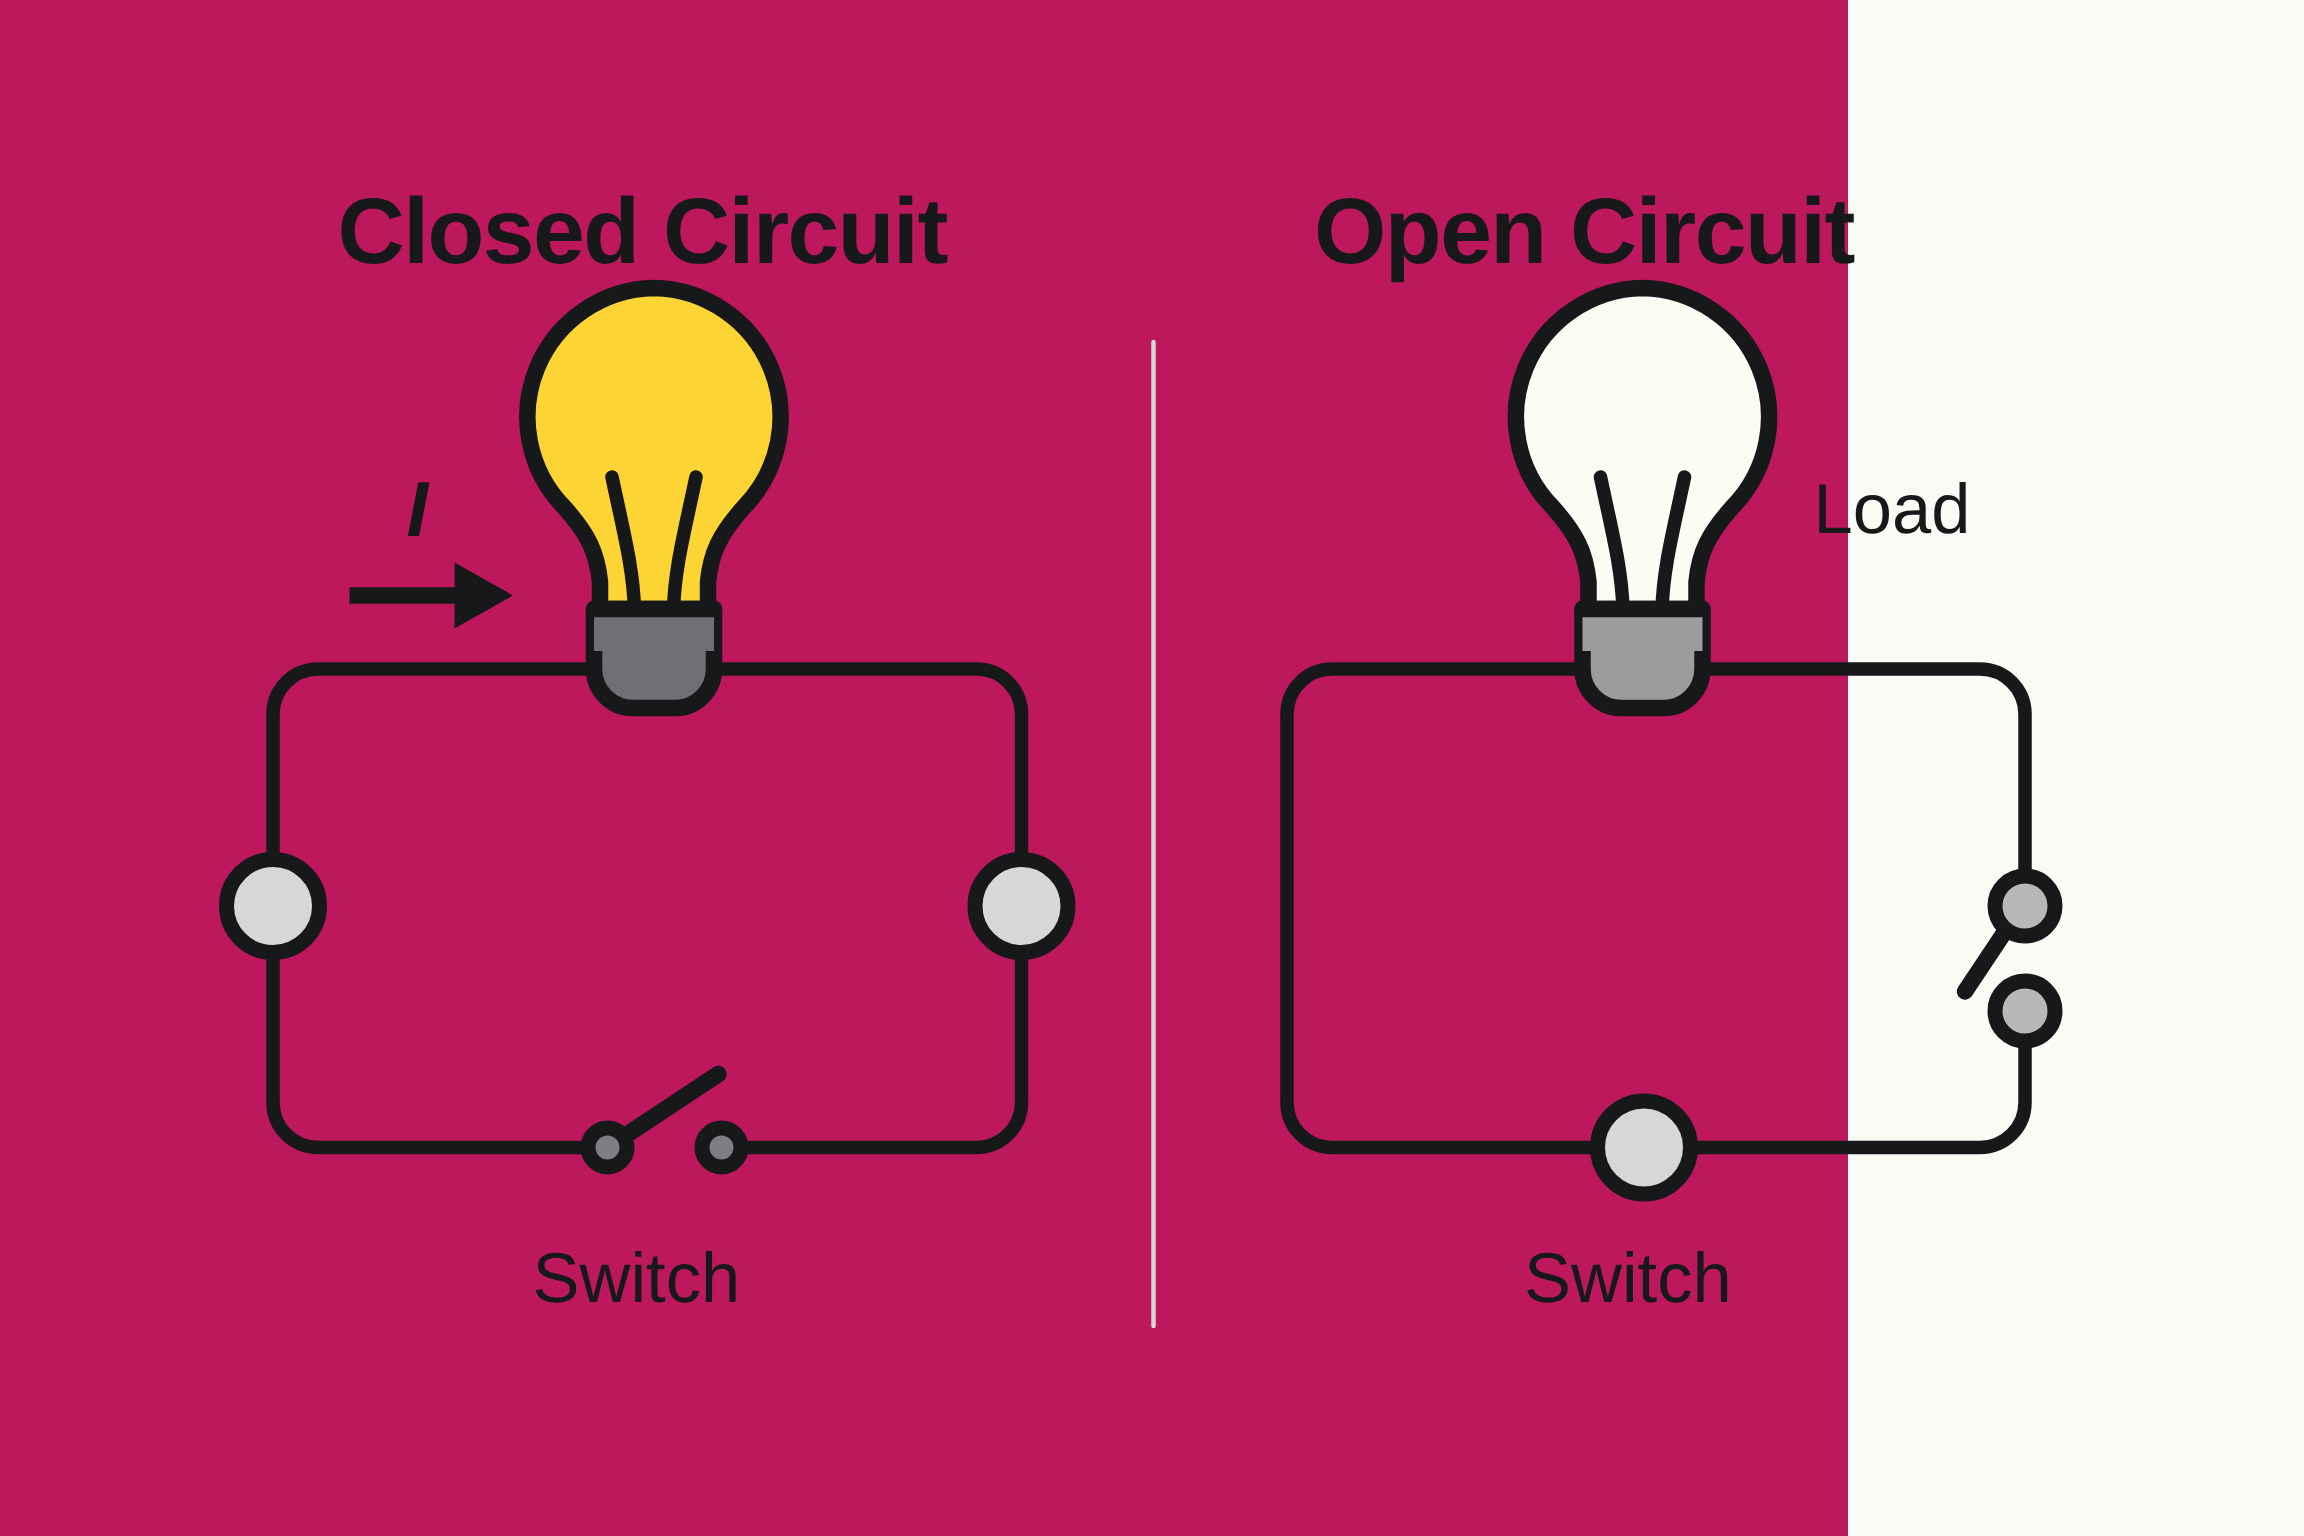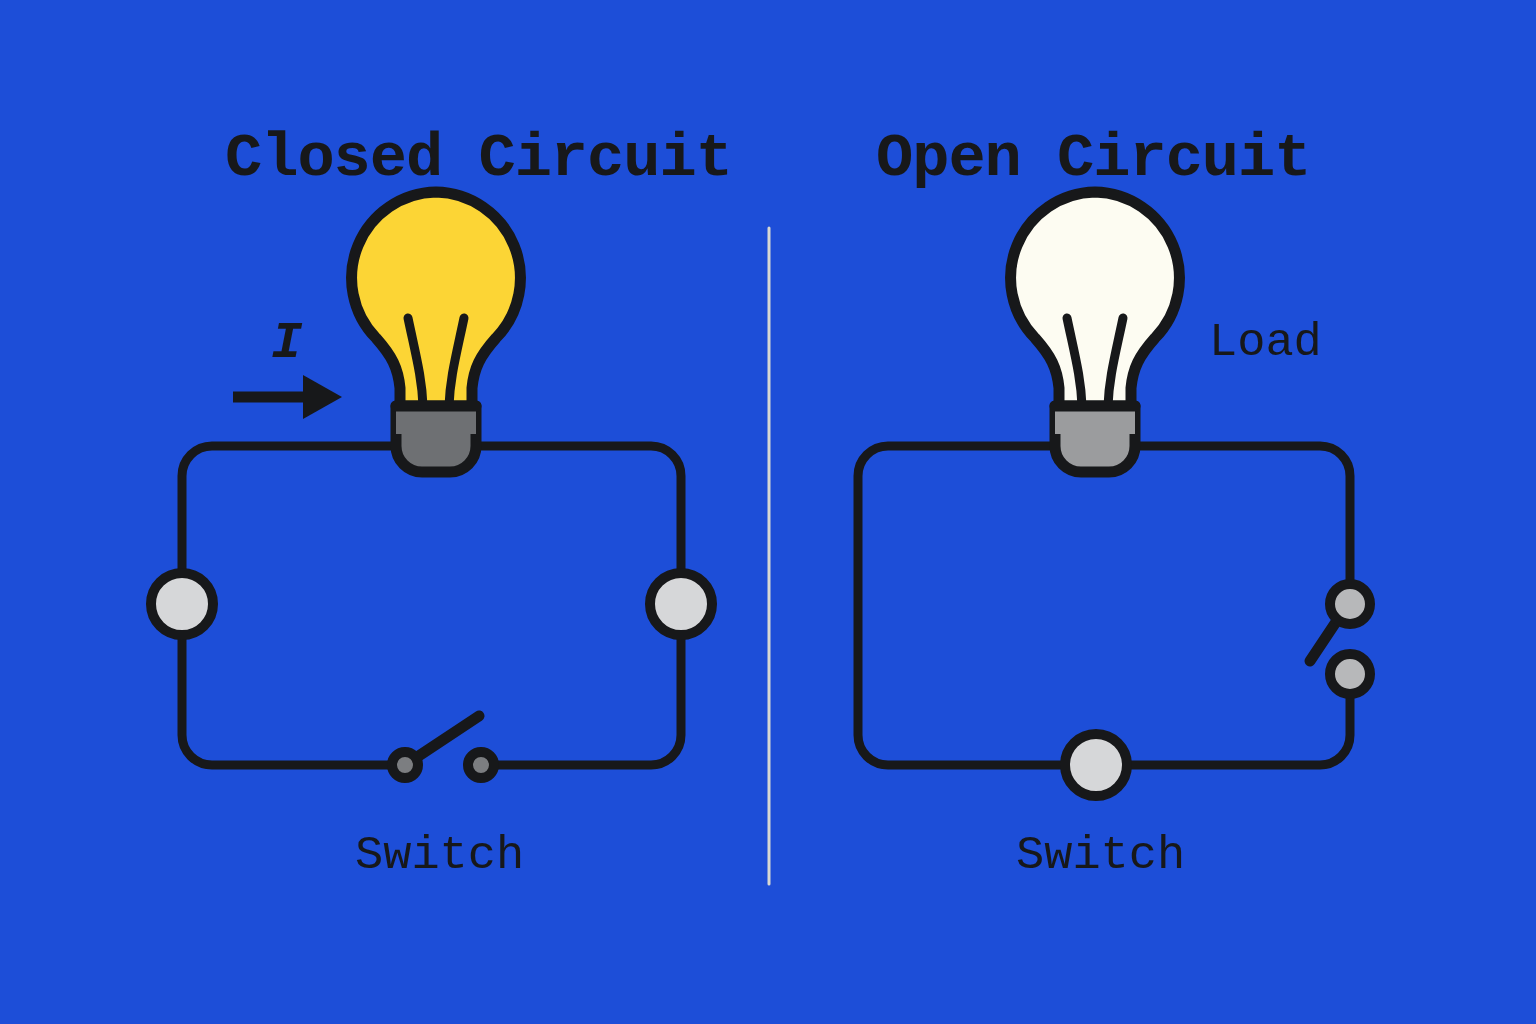--- a/index.html
+++ b/index.html
@@ -9,24 +9,23 @@
   }
   body {
     width: 1536px;
     height: 1024px;
     background: #fbfbf6;
     font-family: "Liberation Sans", sans-serif;
     overflow: hidden;
   }
   #stage {
     position: relative;
-    width: 1536px;
+    width: 1232px;
     height: 1024px;
-    background: #1d4ed8;
-    font-family: Liberation Mono, monospace;
+    background: #be185d;
   }
   svg.diagram {
     position: absolute;
     inset: 0;
     width: 1536px;
     height: 1024px;
     display: block;
   }
   .ttl {
     font-weight: bold;

